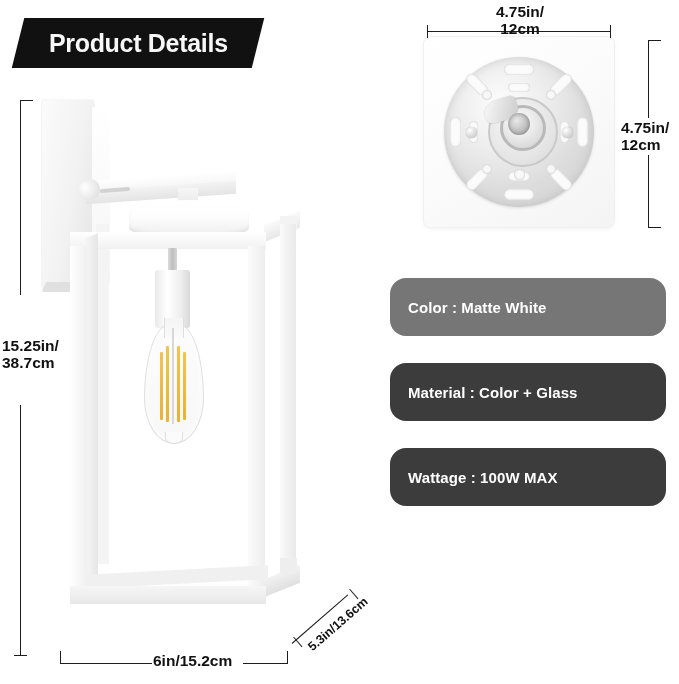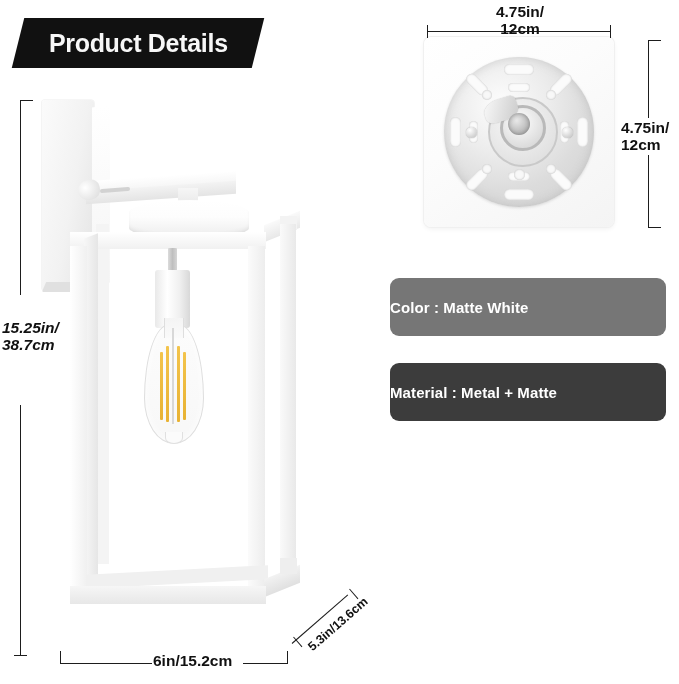--- a/index.html
+++ b/index.html
@@ -299,23 +299,24 @@
   }
 
   
   #spec-list {
     position: absolute;
     left: 390px; top: 278px;
     width: 276px;
   }
   .pill {
     height: 58px;
-    border-radius: 9px;
+    border-radius: 16px;
     display: flex;
     align-items: center;
+    padding-left: 18px;
     box-sizing: border-box;
     margin-bottom: 27px;
     color: #ffffff;
     font-size: 15px;
     font-weight: bold;
     letter-spacing: 0.1px;
   }
   .pill-gray { background: #767676; }
   .pill-dark { background: #3c3c3c; }
 </style>
@@ -365,21 +366,21 @@
   <div class="shape" id="frame-bottom-inner"></div>
   <div class="shape" id="frame-bottom-side"></div>
   <div class="shape" id="frame-bottom-right"></div>
   <div class="shape" id="frame-bottom-front"></div>
 </div>
 
 <div class="dim-line-v" style="left:20px; top:100px; height:195px;"></div>
 <div class="dim-line-v" style="left:20px; top:405px; height:250px;"></div>
 <div class="cap-h" style="left:20px; top:100px;"></div>
 <div class="cap-h" style="left:14px; top:655px;"></div>
-<div class="dim-label" style="left:2px; top:320px;font-style:italic;">15.25in/
+<div class="dim-label" style="left:2px; top:338px;">15.25in/
 38.7cm</div>
 
 <div class="dim-line-h" style="left:60px; top:663px; width:92px;"></div>
 <div class="dim-line-h" style="left:243px; top:663px; width:45px;"></div>
 <div class="cap-v" style="left:60px; top:651px;"></div>
 <div class="cap-v" style="left:287px; top:651px;"></div>
 <div class="dim-label" style="left:153px; top:653px;">6in/15.2cm</div>
 
 <div class="dim-line-h" style="left:292px; top:643px; width:74px; transform:rotate(-41deg); transform-origin:left center;"></div>
 <div class="cap-v" style="left:293px; top:637px; transform:rotate(-41deg); transform-origin:top center;"></div>
@@ -430,15 +431,18 @@
 <div class="cap-h" style="left:648px; top:40px;"></div>
 <div class="cap-h" style="left:648px; top:227px;"></div>
 <div class="dim-label" style="left:621px; top:120px;">4.75in/
 12cm</div>
 
 <div id="spec-list">
   <div class="pill pill-gray">
       <span>Color : Matte White</span>
     </div>
   <div class="pill pill-dark">
-      <span>Material : Metal + Matte</span>
+      <span>Material : Color + Glass</span>
+    </div>
+  <div class="pill pill-dark">
+      <span>Wattage : 100W MAX</span>
     </div>
 </div>
 
 </body></html>

